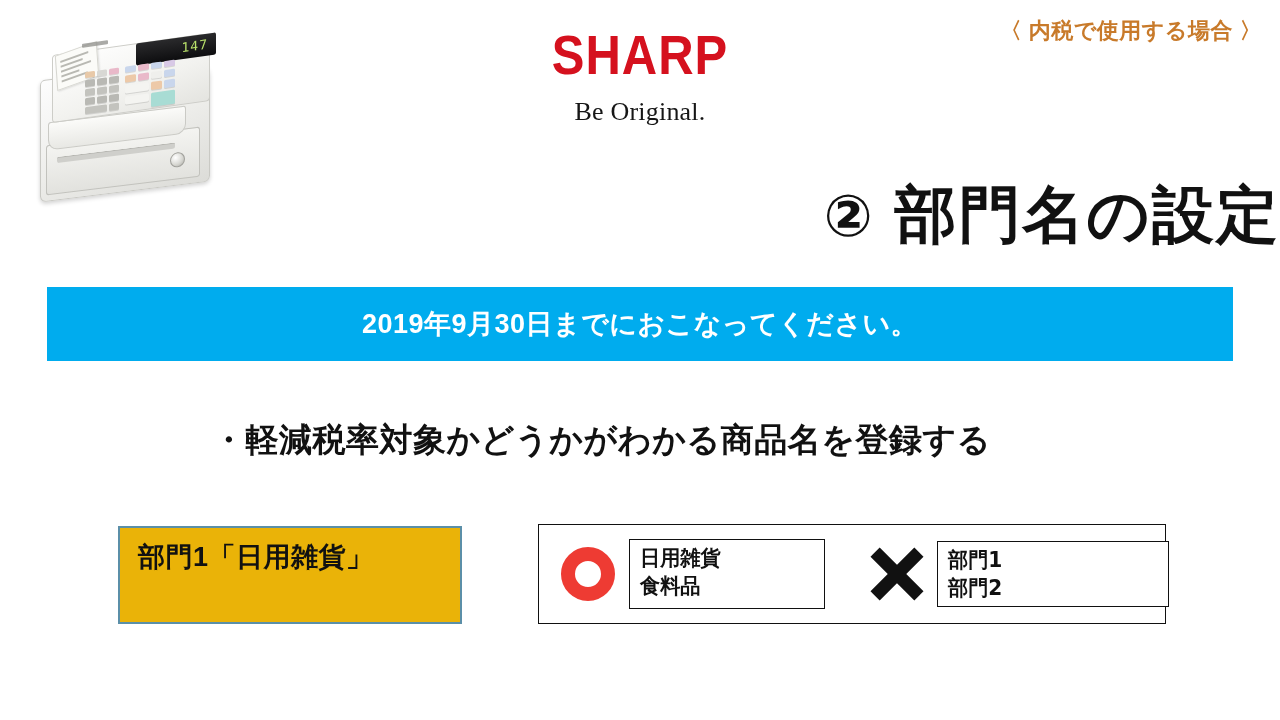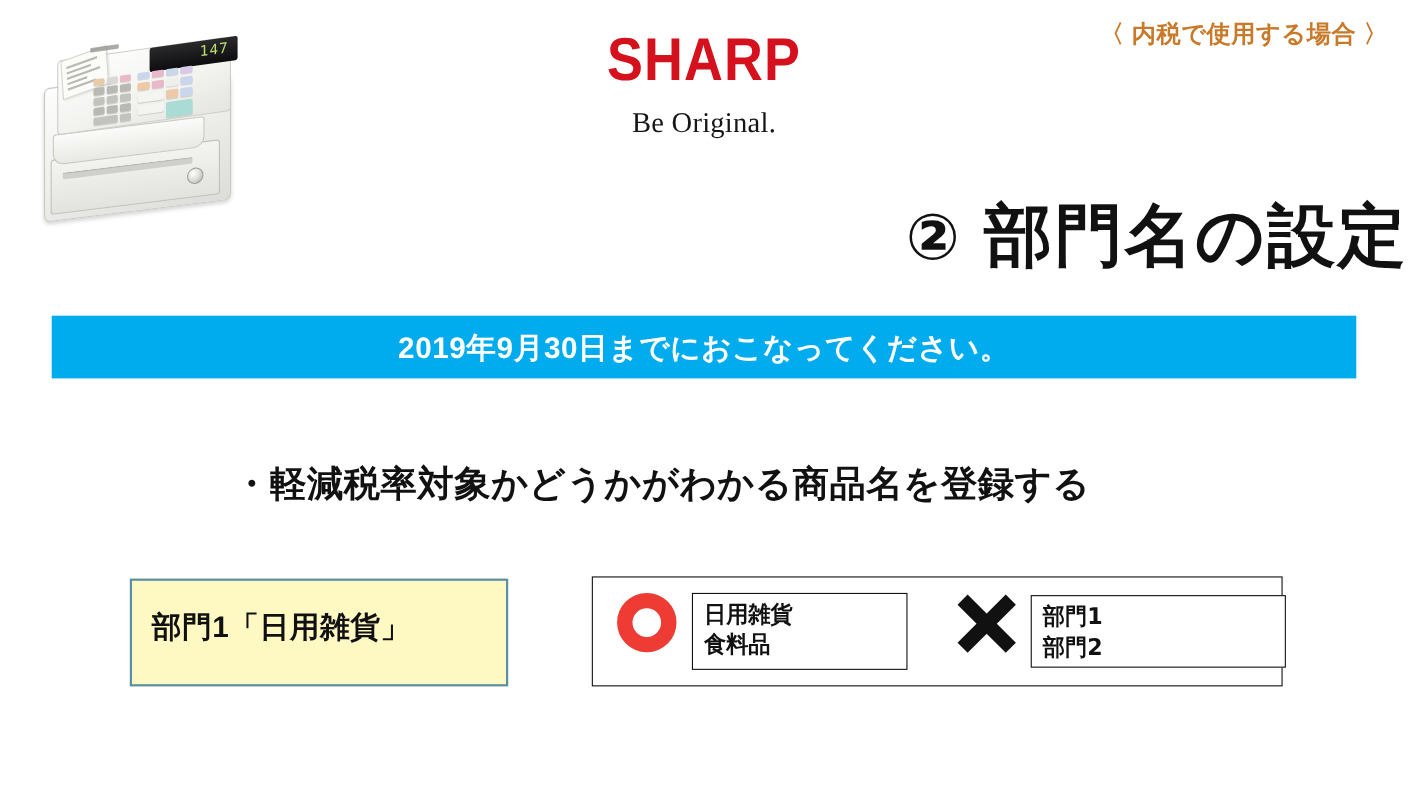--- a/index.html
+++ b/index.html
@@ -224,21 +224,21 @@
     font-size: 58px;
     margin-right: 20px;
   }
 
   
   .banner {
     position: absolute;
     left: 47px;
     top: 287px;
     width: 1186px;
-    height: 57px;
+    height: 74px;
     background: #00acee;
     display: flex;
     align-items: center;
     justify-content: center;
   }
   .banner-text {
     color: #ffffff;
     font-size: 27px;
     font-weight: 700;
     letter-spacing: 0.5px;
@@ -257,24 +257,24 @@
     white-space: nowrap;
   }
 
   
   .dept-box {
     position: absolute;
     left: 118px;
     top: 526px;
     width: 344px;
     height: 98px;
-    background: #fef9c3;
+    background: #eab308;
     border: 2px solid #5b8fa8;
     box-sizing: border-box;
-    padding: 23px 0 0 18px;
+    padding: 10px 0 0 18px;
   }
   .dept-line {
     font-size: 27px;
     font-weight: 700;
     color: #111111;
     line-height: 1.42;
     letter-spacing: 0.5px;
     white-space: nowrap;
   }
 
@@ -285,20 +285,21 @@
     top: 524px;
     width: 628px;
     height: 100px;
     border: 1.5px solid #111111;
     box-sizing: border-box;
     display: flex;
     align-items: center;
   }
   .compare-item {
     display: flex;
+    align-items: center;
   }
   .compare-item.good { margin-left: 22px; }
   .compare-item.bad  { margin-left: 46px; }
 
   .mark-circle {
     width: 54px;
     height: 54px;
     border-radius: 50%;
     border: 14px solid #ee3b33;
     box-sizing: border-box;

